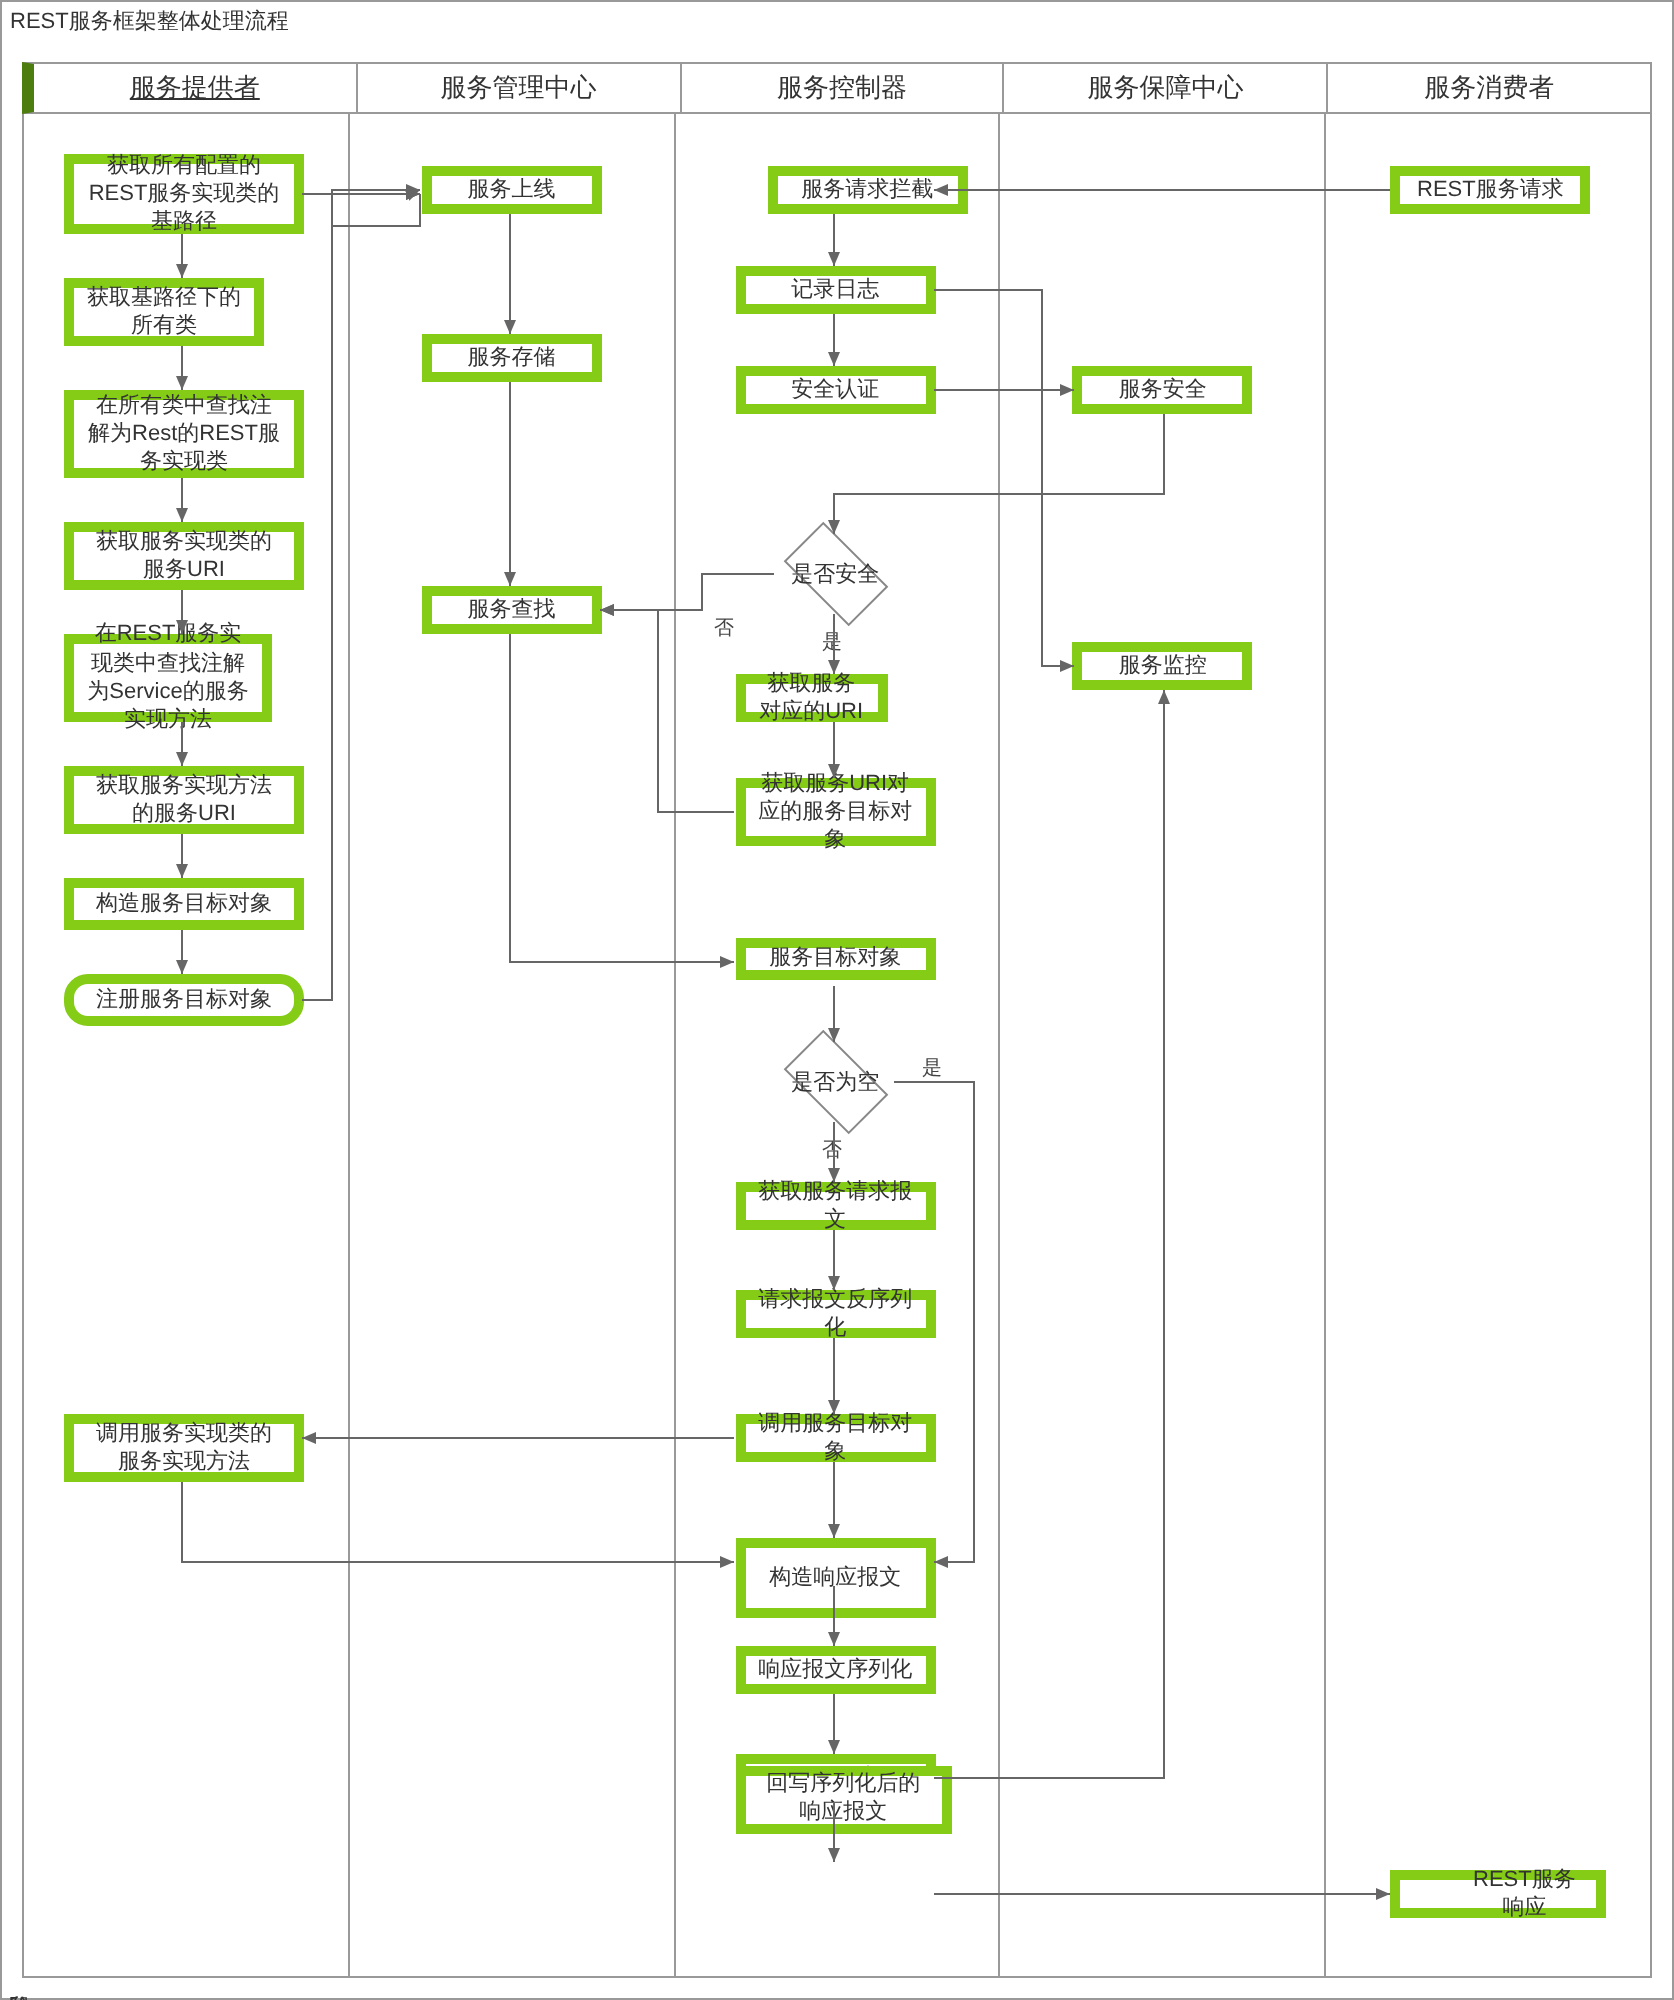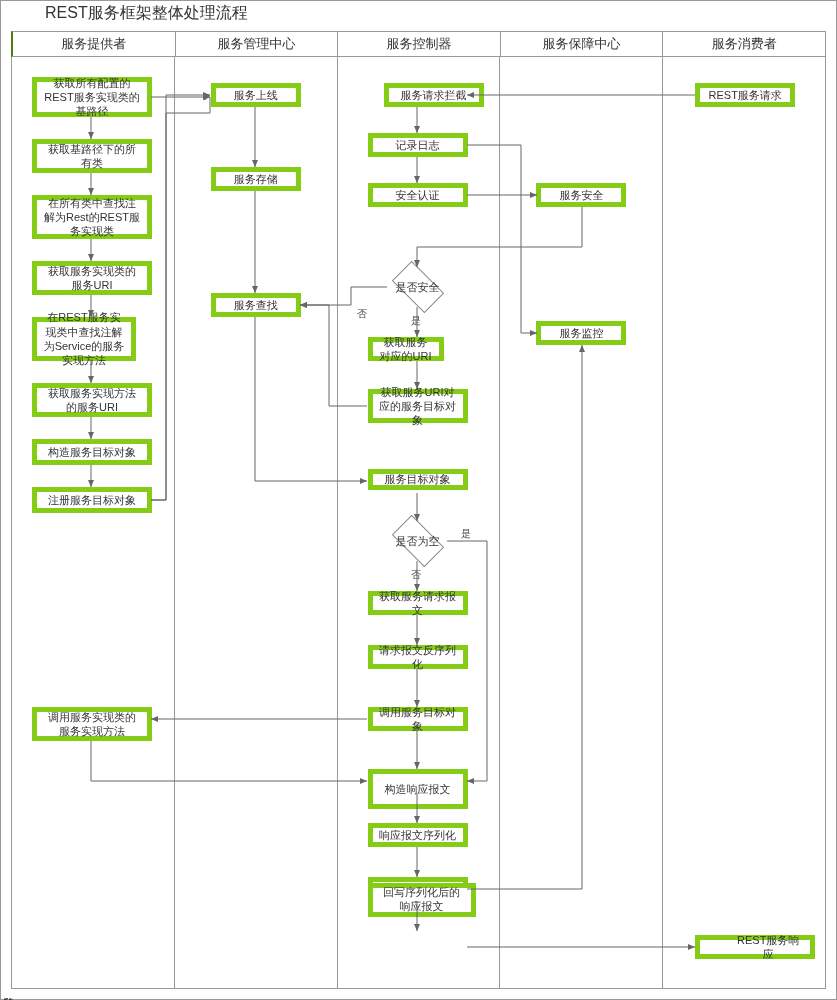--- a/index.html
+++ b/index.html
@@ -14,42 +14,41 @@
   .container {
     width: 837px;
     height: 1000px;
     position: relative;
     border: 1px solid #999;
   }
   .title {
     position: absolute;
     top: 2px;
     left: 4px;
-    font-size: 16px;
-    margin-left: 40px;
+    font-size: 11px;
   }
   .header-row {
     position: absolute;
     top: 30px;
     left: 10px;
     right: 10px;
     height: 26px;
     display: flex;
   }
   .header-cell {
     flex: 1;
     border: 1px solid #999;
     border-left: none;
     display: flex;
     align-items: center;
     justify-content: center;
     font-size: 13px;
     background: #fff;
   }
-  .header-cell:first-child { border-left: 2px solid #4d7c0f; }
+  .header-cell:first-child { border-left: 6px solid #4d7c0f; text-decoration: underline; }
   .body-area {
     position: absolute;
     top: 56px;
     left: 10px;
     right: 10px;
     bottom: 10px;
     border: 1px solid #999;
     border-top: none;
     display: flex;
   }
@@ -126,27 +125,27 @@
     <div class="header-cell">服务提供者</div>
     <div class="header-cell">服务管理中心</div>
     <div class="header-cell">服务控制器</div>
     <div class="header-cell">服务保障中心</div>
     <div class="header-cell">服务消费者</div>
   </div>
 
   <div class="body-area">
     <div class="lane">
       <div class="box" style="left:20px; top:20px; width:120px; height:40px;">获取所有配置的REST服务实现类的基路径</div>
-      <div class="box" style="left:20px; top:82px; width:120px; height:34px;">获取基路径下的所有类</div>
+      <div class="box" style="left:20px; top:82px; width:100px; height:34px;">获取基路径下的所有类</div>
       <div class="box" style="left:20px; top:138px; width:120px; height:44px;">在所有类中查找注解为Rest的REST服务实现类</div>
       <div class="box" style="left:20px; top:204px; width:120px; height:34px;">获取服务实现类的服务URI</div>
       <div class="box" style="left:20px; top:260px; width:104px; height:44px;">在REST服务实现类中查找注解为Service的服务实现方法</div>
       <div class="box" style="left:20px; top:326px; width:120px; height:34px;">获取服务实现方法的服务URI</div>
       <div class="box" style="left:20px; top:382px; width:120px; height:26px;">构造服务目标对象</div>
-      <div class="box" style="left:20px; top:430px; width:120px; height:26px;">注册服务目标对象</div>
+      <div class="box" style="left:20px; top:430px; width:120px; height:26px;border-radius:12px;">注册服务目标对象</div>
       <div class="box" style="left:20px; top:650px; width:120px; height:34px;">调用服务实现类的服务实现方法</div>
     </div>
 
     <div class="lane">
       <div class="box" style="left:36px; top:26px; width:90px; height:24px;">服务上线</div>
       <div class="box" style="left:36px; top:110px; width:90px; height:24px;">服务存储</div>
       <div class="box" style="left:36px; top:236px; width:90px; height:24px;">服务查找</div>
     </div>
 
     <div class="lane">
@@ -173,21 +172,21 @@
       <div class="box" style="left:30px; top:826px; width:108px; height:34px;font-family:Liberation Mono, monospace;">回写序列化后的响应报文</div>
     </div>
 
     <div class="lane">
       <div class="box" style="left:36px; top:126px; width:90px; height:24px;">服务安全</div>
       <div class="box" style="left:36px; top:264px; width:90px; height:24px;">服务监控</div>
     </div>
 
     <div class="lane">
       <div class="box" style="left:32px; top:26px; width:100px; height:24px;">REST服务请求</div>
-      <div class="box" style="left:32px; top:878px; width:120px; height:24px;padding-left:32px;">REST服务响应</div>
+      <div class="box" style="left:32px; top:878px; width:108px; height:24px;padding-left:32px;">REST服务响应</div>
     </div>
   </div>
 
   <div class="lbl" style="left:356px; top:306px;">否</div>
   <div class="lbl" style="left:410px; top:313px;">是</div>
   <div class="lbl" style="left:460px; top:526px;">是</div>
   <div class="lbl" style="left:410px; top:567px;">否</div>
 
   <div class="vlabel">阶段</div>
 

